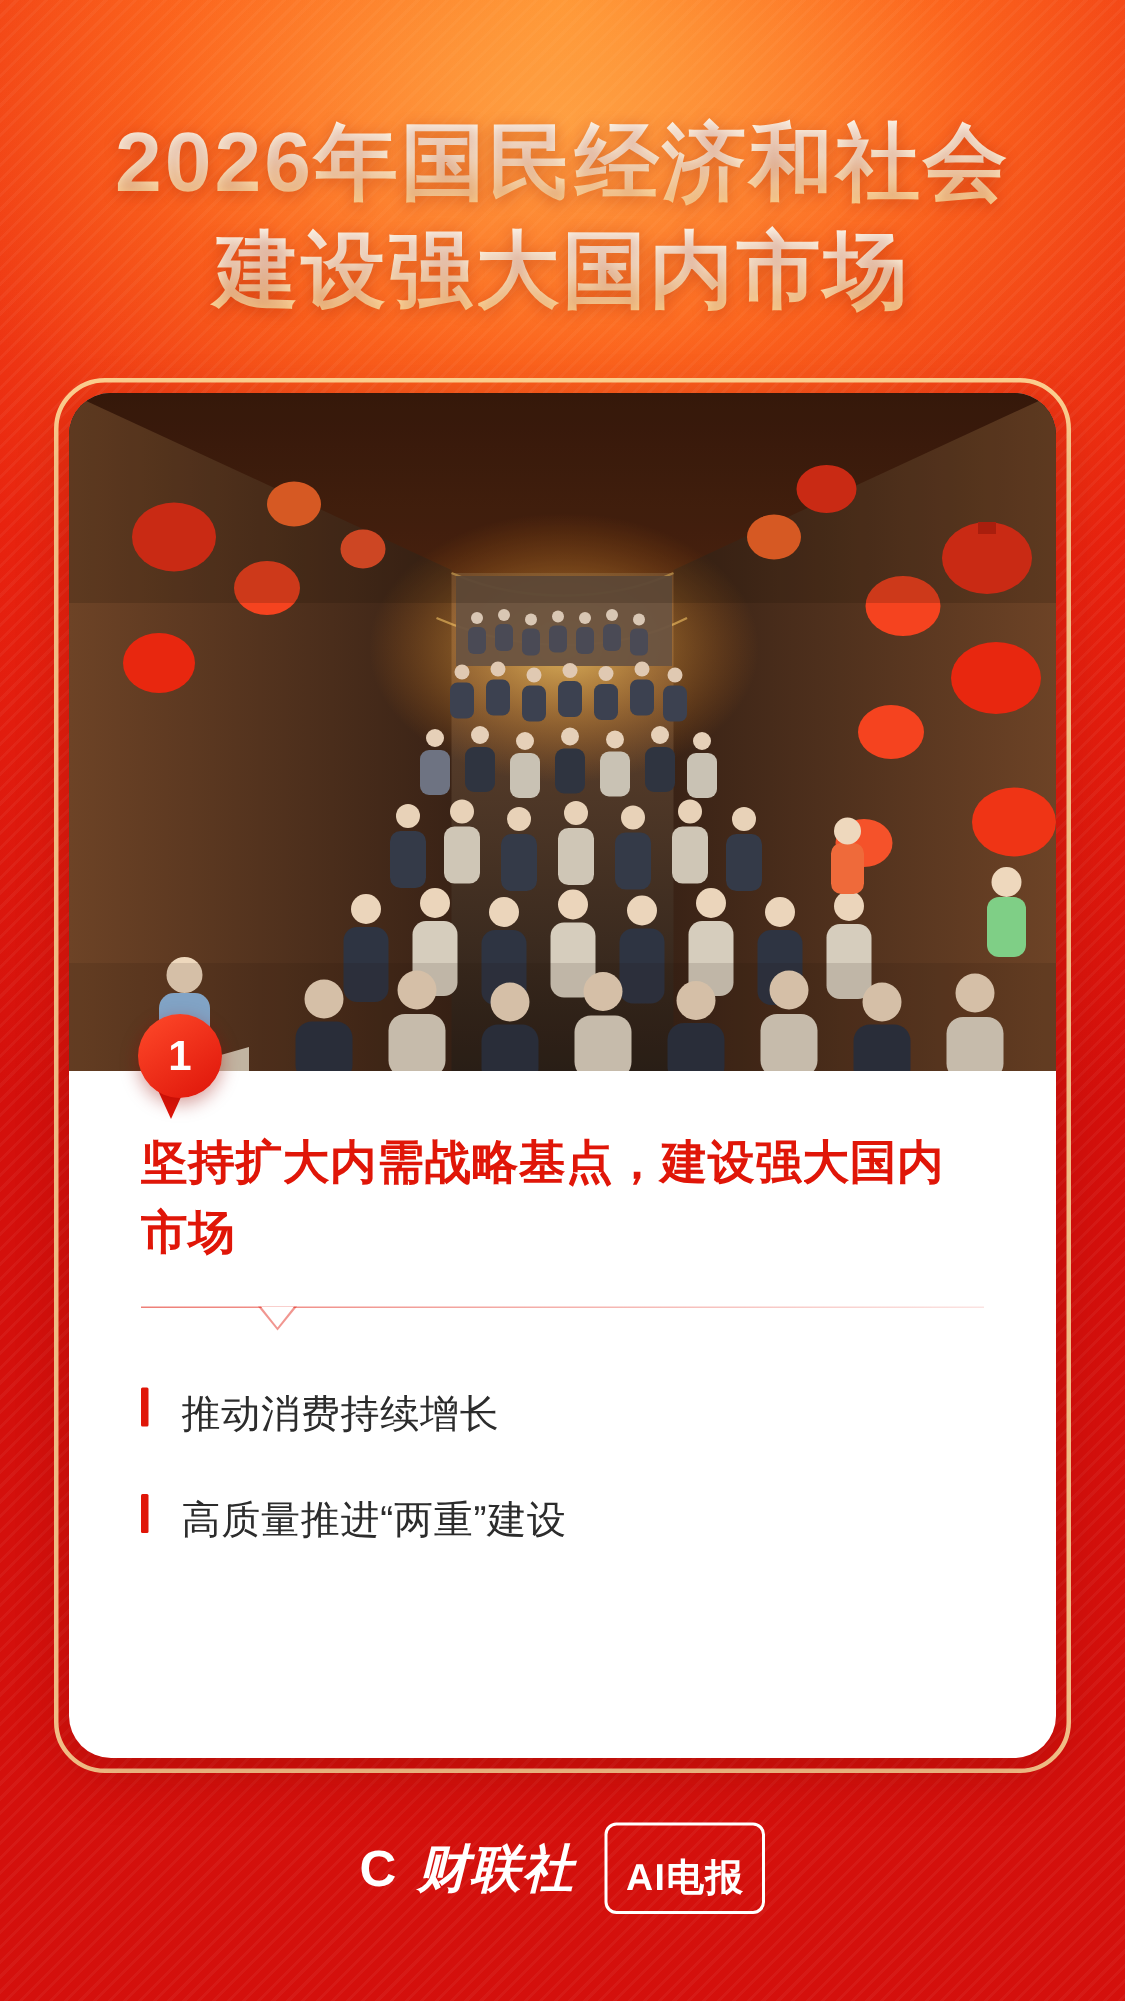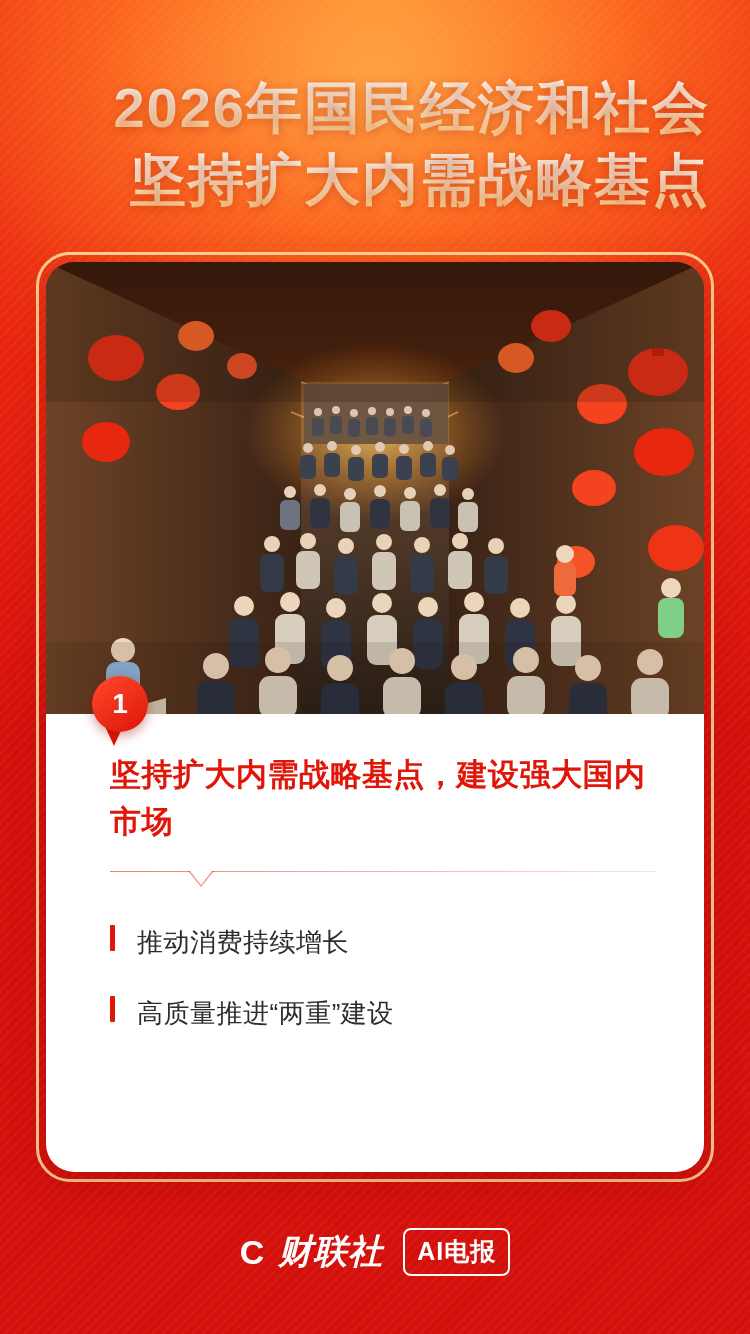--- a/index.html
+++ b/index.html
@@ -25,21 +25,21 @@
     left: 50%; top: -180px; transform: translateX(-50%);
     width: 900px; height: 520px;
     background: radial-gradient(ellipse at center, rgba(255,190,90,0.55) 0%, rgba(255,140,40,0.18) 45%, rgba(255,120,30,0) 72%);
     pointer-events: none;
   }
 
   
   .title-wrap {
     position: relative;
     padding: 72px 40px 0;
-    text-align: right;
+    text-align: center;
   }
   .title-line {
     font-size: 56px;
     line-height: 1.28;
     font-weight: bold;
     letter-spacing: 2px;
     background: linear-gradient(180deg, #fffdf4 0%, #fff6dd 45%, #ffe0a8 75%, #ffd488 100%);
     -webkit-background-clip: text;
     background-clip: text;
     color: transparent;
@@ -90,21 +90,21 @@
   .badge-tail {
     position: absolute;
     left: 58px; top: 462px;
     width: 0; height: 0;
     border-left: 10px solid transparent;
     border-right: 10px solid transparent;
     border-top: 22px solid #de1409;
     z-index: 3;
   }
 
-  .card-body { padding: 38px 48px 0; margin-left: 16px; }
+  .card-body { padding: 38px 48px 0; }
   .headline {
     color: #e01608;
     font-size: 31px;
     font-weight: bold;
     line-height: 1.5;
     letter-spacing: 0.5px;
   }
   .divider-wrap {
     position: relative;
     margin: 26px 0 8px;
@@ -169,37 +169,37 @@
   .logo-name {
     font-size: 34px;
     font-weight: bold;
     color: #ffffff;
     letter-spacing: 1px;
     font-style: italic;
   }
   .logo-tag {
     border: 2px solid #ffffff;
     border-radius: 8px;
-    padding: 5px 12px 6px;
+    padding: 18px 12px 6px;
     font-size: 25px;
     font-weight: bold;
     color: #ffffff;
     letter-spacing: 1px;
     margin-left: 6px;
   }
 </style>
 </head>
 <body>
 
 <div class="bg-texture"></div>
 <div class="glow-top"></div>
 
 <div class="title-wrap">
   <div class="title-line">2026年国民经济和社会</div>
-  <div class="title-line">坚持扩大内需战略基点</div>
+  <div class="title-line">建设强大国内市场</div>
 </div>
 
 <div class="card-frame"></div>
 
 <div class="card">
 
   <div class="photo">
     <svg viewBox="0 0 658 452" preserveAspectRatio="xMidYMid slice">
       <defs>
         <linearGradient id="sky" x1="0" y1="0" x2="0" y2="1">

